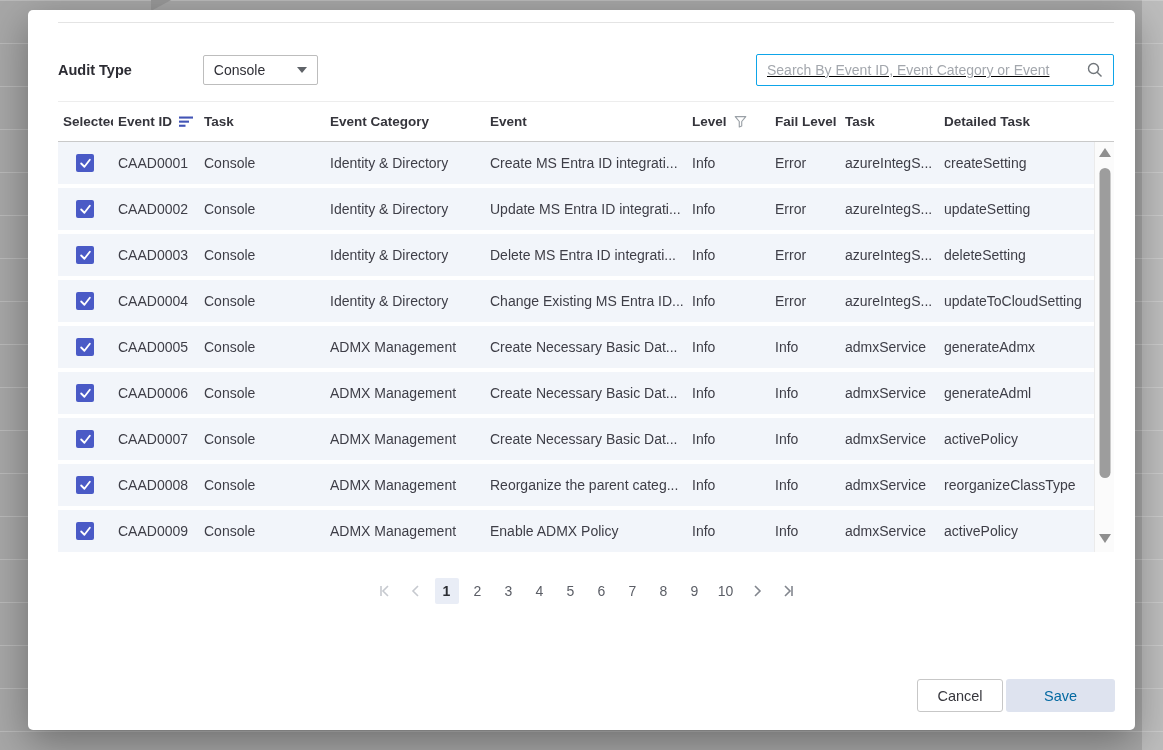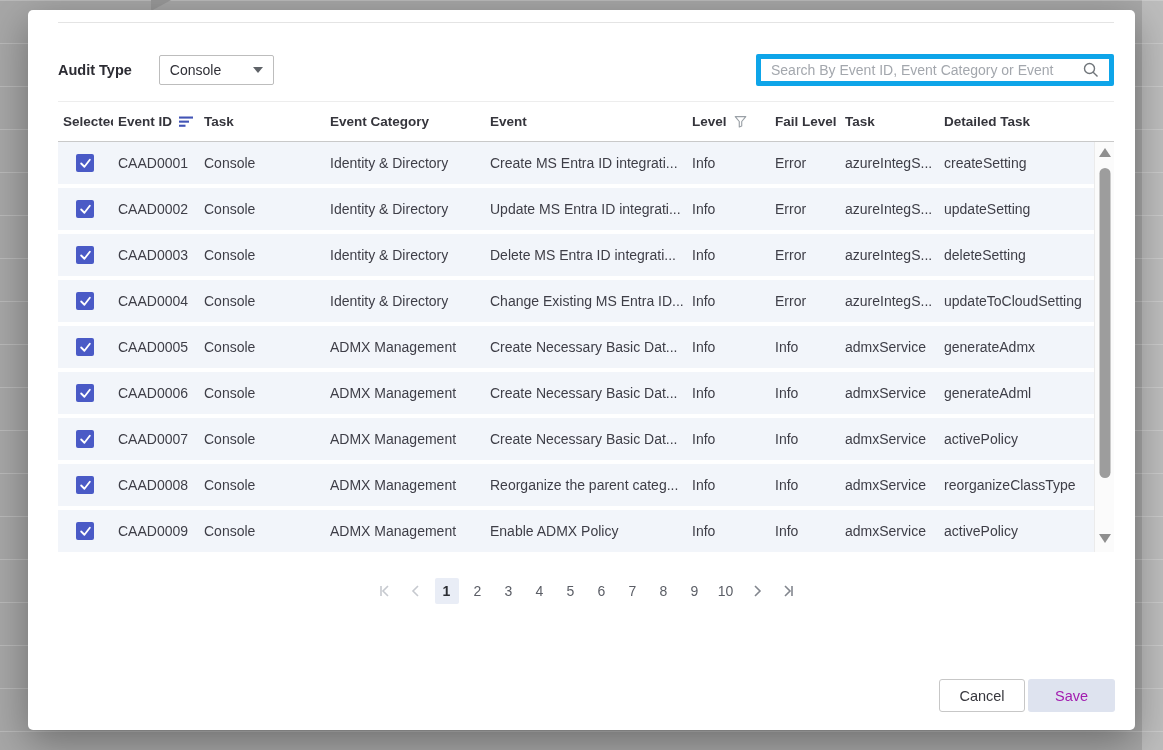--- a/index.html
+++ b/index.html
@@ -28,30 +28,30 @@
     background:#ffffff; border-radius:5px; box-shadow:0 12px 40px rgba(0,0,0,.35);
   }
   .modal-inner { padding:0 21px 0 30px; position:relative; height:100%; }
 
   h1.title { margin:0; padding-top:26px; font-size:20px; line-height:24px; font-weight:700; color:#26262d; letter-spacing:.2px; }
   .close-btn { position:absolute; top:28px; right:20px; width:24px; height:24px; cursor:pointer; display:flex; align-items:center; justify-content:center; }
 
   .divider { height:1px; background:#e4e4e4; margin-top:12px; }
 
   .controls { display:flex; justify-content:space-between; align-items:center; margin-top:31px; height:32px; }
-  .audit-type { display:flex; align-items:center; }
+  .audit-type { display:flex; align-items:center;gap:44px; }
   .audit-label { font-size:14.5px; font-weight:700; color:#2c2c33; margin-right:27px; }
   .select {
     width:115px; height:30px; border:1px solid #bdbdbd; border-radius:2px;
     display:flex; align-items:center; justify-content:space-between;
     padding:0 10px; font-size:14px; color:#2f2f36; cursor:pointer; background:#fff;
   }
   .caret { width:0; height:0; border-left:5px solid transparent; border-right:5px solid transparent; border-top:6px solid #5f6368; }
 
-  .search-box { position:relative; width:358px; height:32px; border:5px solid #0ea5e9; border-radius:2px; display:flex; align-items:center; background:#fff; }
+  .search-box { position:relative; width:358px; height:32px; border:1px solid #0ea5e9; border-radius:2px; display:flex; align-items:center; background:#fff;text-decoration:underline; }
   .search-box input { border:none; outline:none; flex:1; padding:0 10px; font-size:14px; color:#333; background:transparent; font-family:inherit; min-width:0; }
   .search-box input::placeholder { color:#a3a7ad; }
   .search-box .sicon { margin-right:9px; display:flex; cursor:pointer; }
 
   .table { margin-top:15px; }
   .thead {
     display:grid; grid-template-columns:55px 86px 126px 160px 202px 83px 70px 99px 1fr;
     height:41px; align-items:center;
     border-top:1px solid #ededed; border-bottom:1px solid #c9c9c9;
     font-size:13.5px; font-weight:700; color:#35353c;
@@ -81,21 +81,21 @@
 
   .pagination { margin-top:26px; display:flex; justify-content:center; align-items:center; gap:7px; }
   .pg { min-width:24px; height:26px; display:flex; align-items:center; justify-content:center;
     font-size:14px; color:#5b5e66; cursor:pointer; border-radius:2px; padding:0 4px; user-select:none; }
   .pg.active { background:#e9edf6; color:#2c2e34; font-weight:700; }
   .pg.nav { padding:0 2px; }
 
   .footer { position:absolute; right:20px; bottom:30px; display:flex; gap:3px; }
   .btn { height:33px; font-size:14.5px; border-radius:3px; font-family:inherit; cursor:pointer; }
   .btn.cancel { width:86px; background:#fff; border:1px solid #c7c7c7; color:#37373d; }
-  .btn.save { width:87px; background:#dee3ef; border:none; color:#a21caf; cursor:default; }
+  .btn.save { width:109px; background:#dee3ef; border:none; color:#0369a1; cursor:default; }
 </style>
 </head>
 <body>
 
 <div class="backdrop">
   <div class="rows"></div>
   <div class="right-strip"></div>
   <div class="play-tri"></div>
 </div>
 

